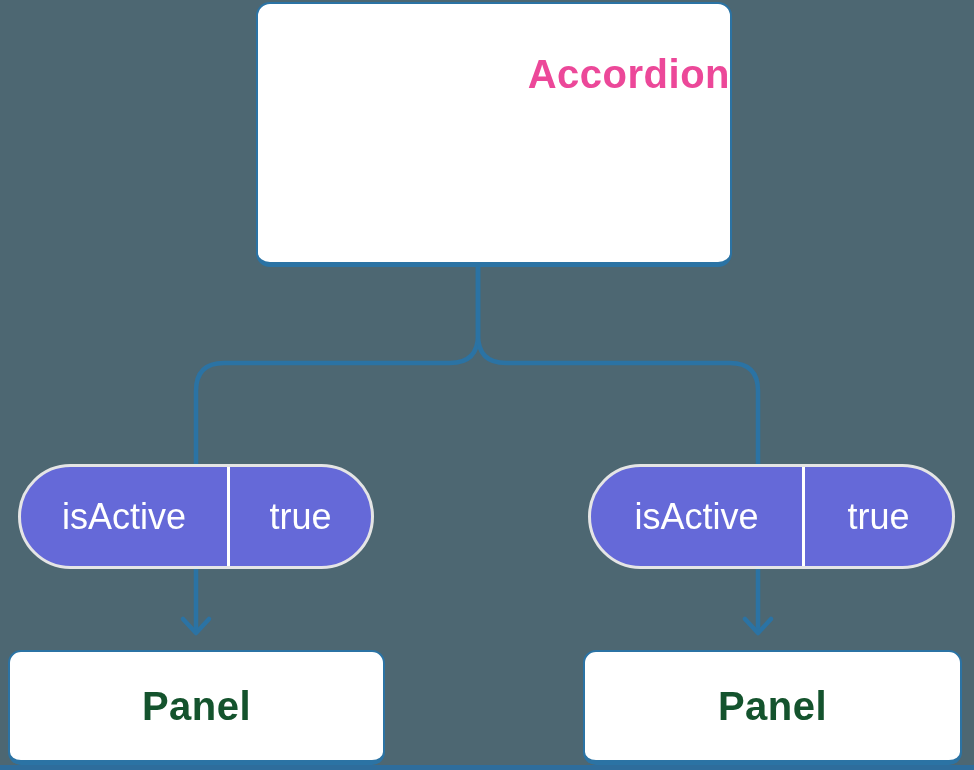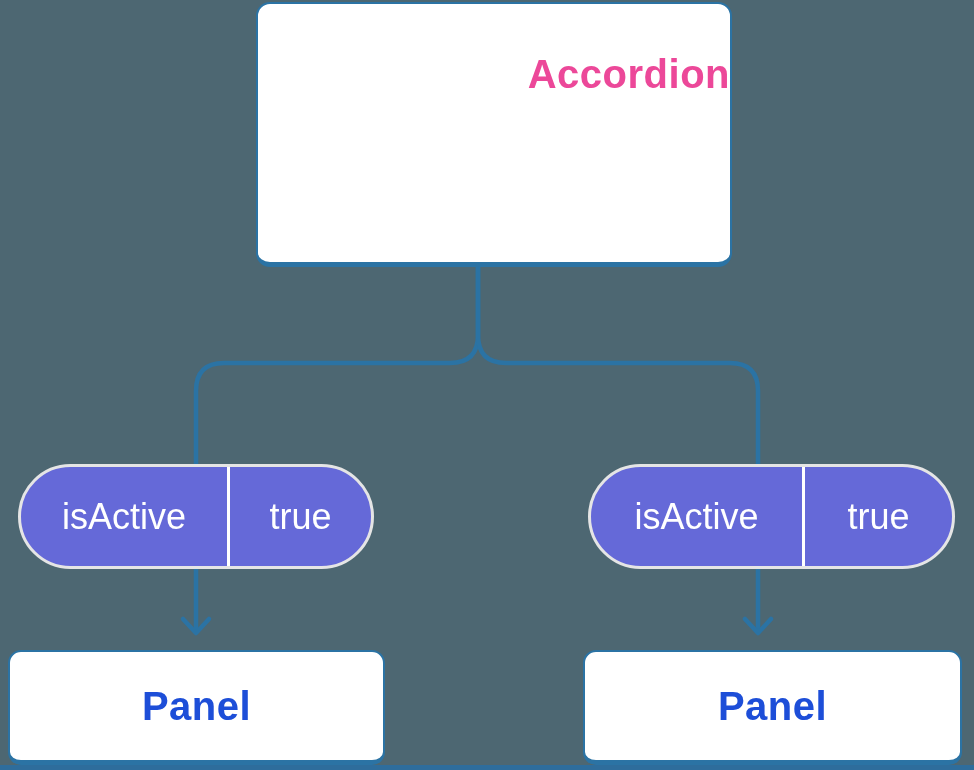--- a/index.html
+++ b/index.html
@@ -81,21 +81,21 @@
   .prop-right .pill-label { width: 211px; }
 
   
   .panel-card {
     display: flex; align-items: center; justify-content: center;
     border-radius: 13px;
   }
   .panel-left  { left: 8px;   top: 650px; width: 377px; height: 115px; }
   .panel-right { left: 583px; top: 650px; width: 379px; height: 115px; }
   .panel-title {
-    color: #1d4ed8;
+    color: #14532d;
     font-size: 40px; font-weight: 600;
     letter-spacing: 0.5px;
   }
 
   
   .bottom-strip {
     position: absolute; left: 0; bottom: 0; z-index: 1;
     width: 100%; height: 5px;
     background: #2e6d9c;
   }

